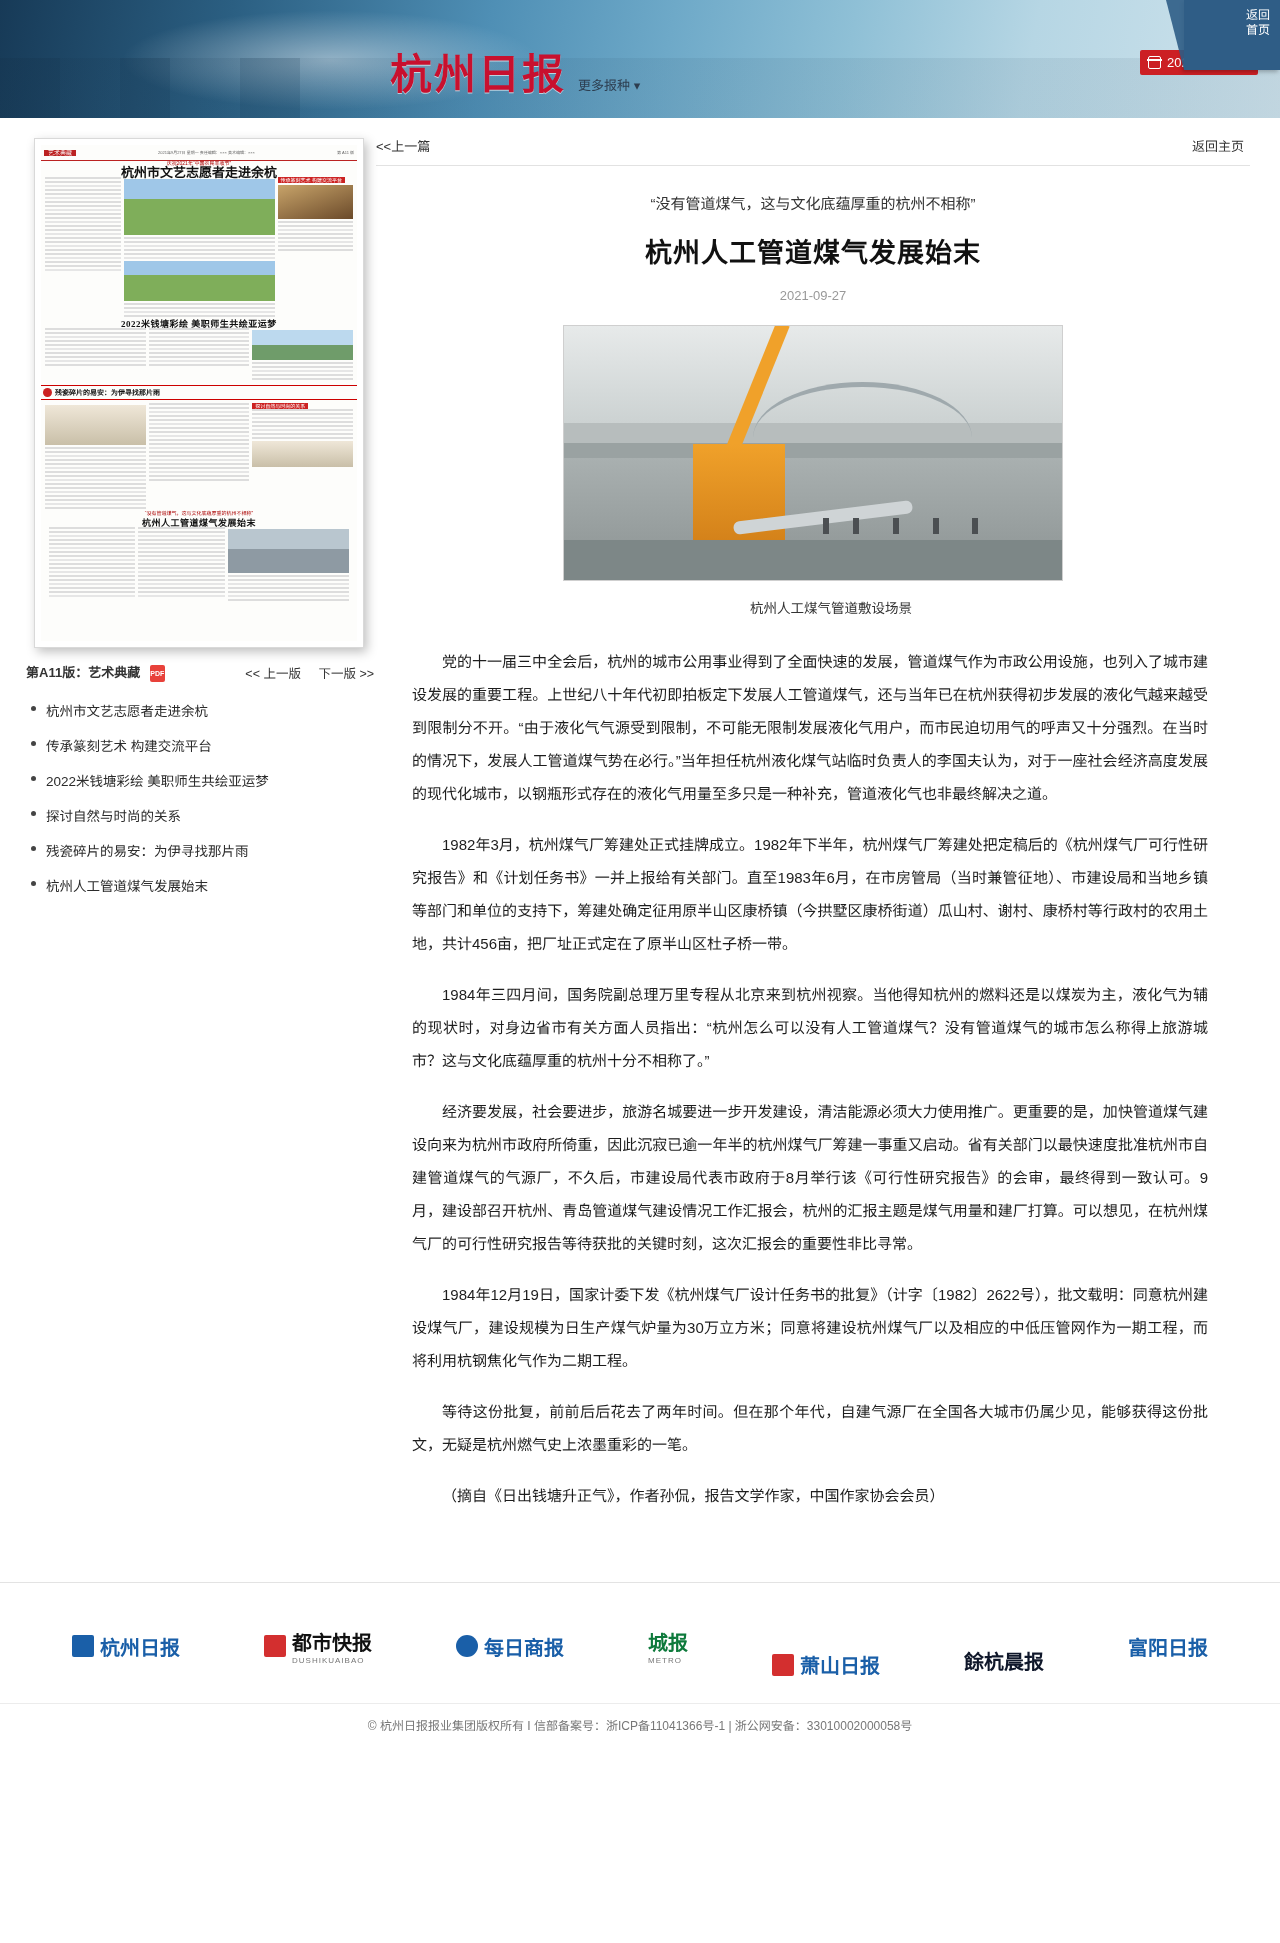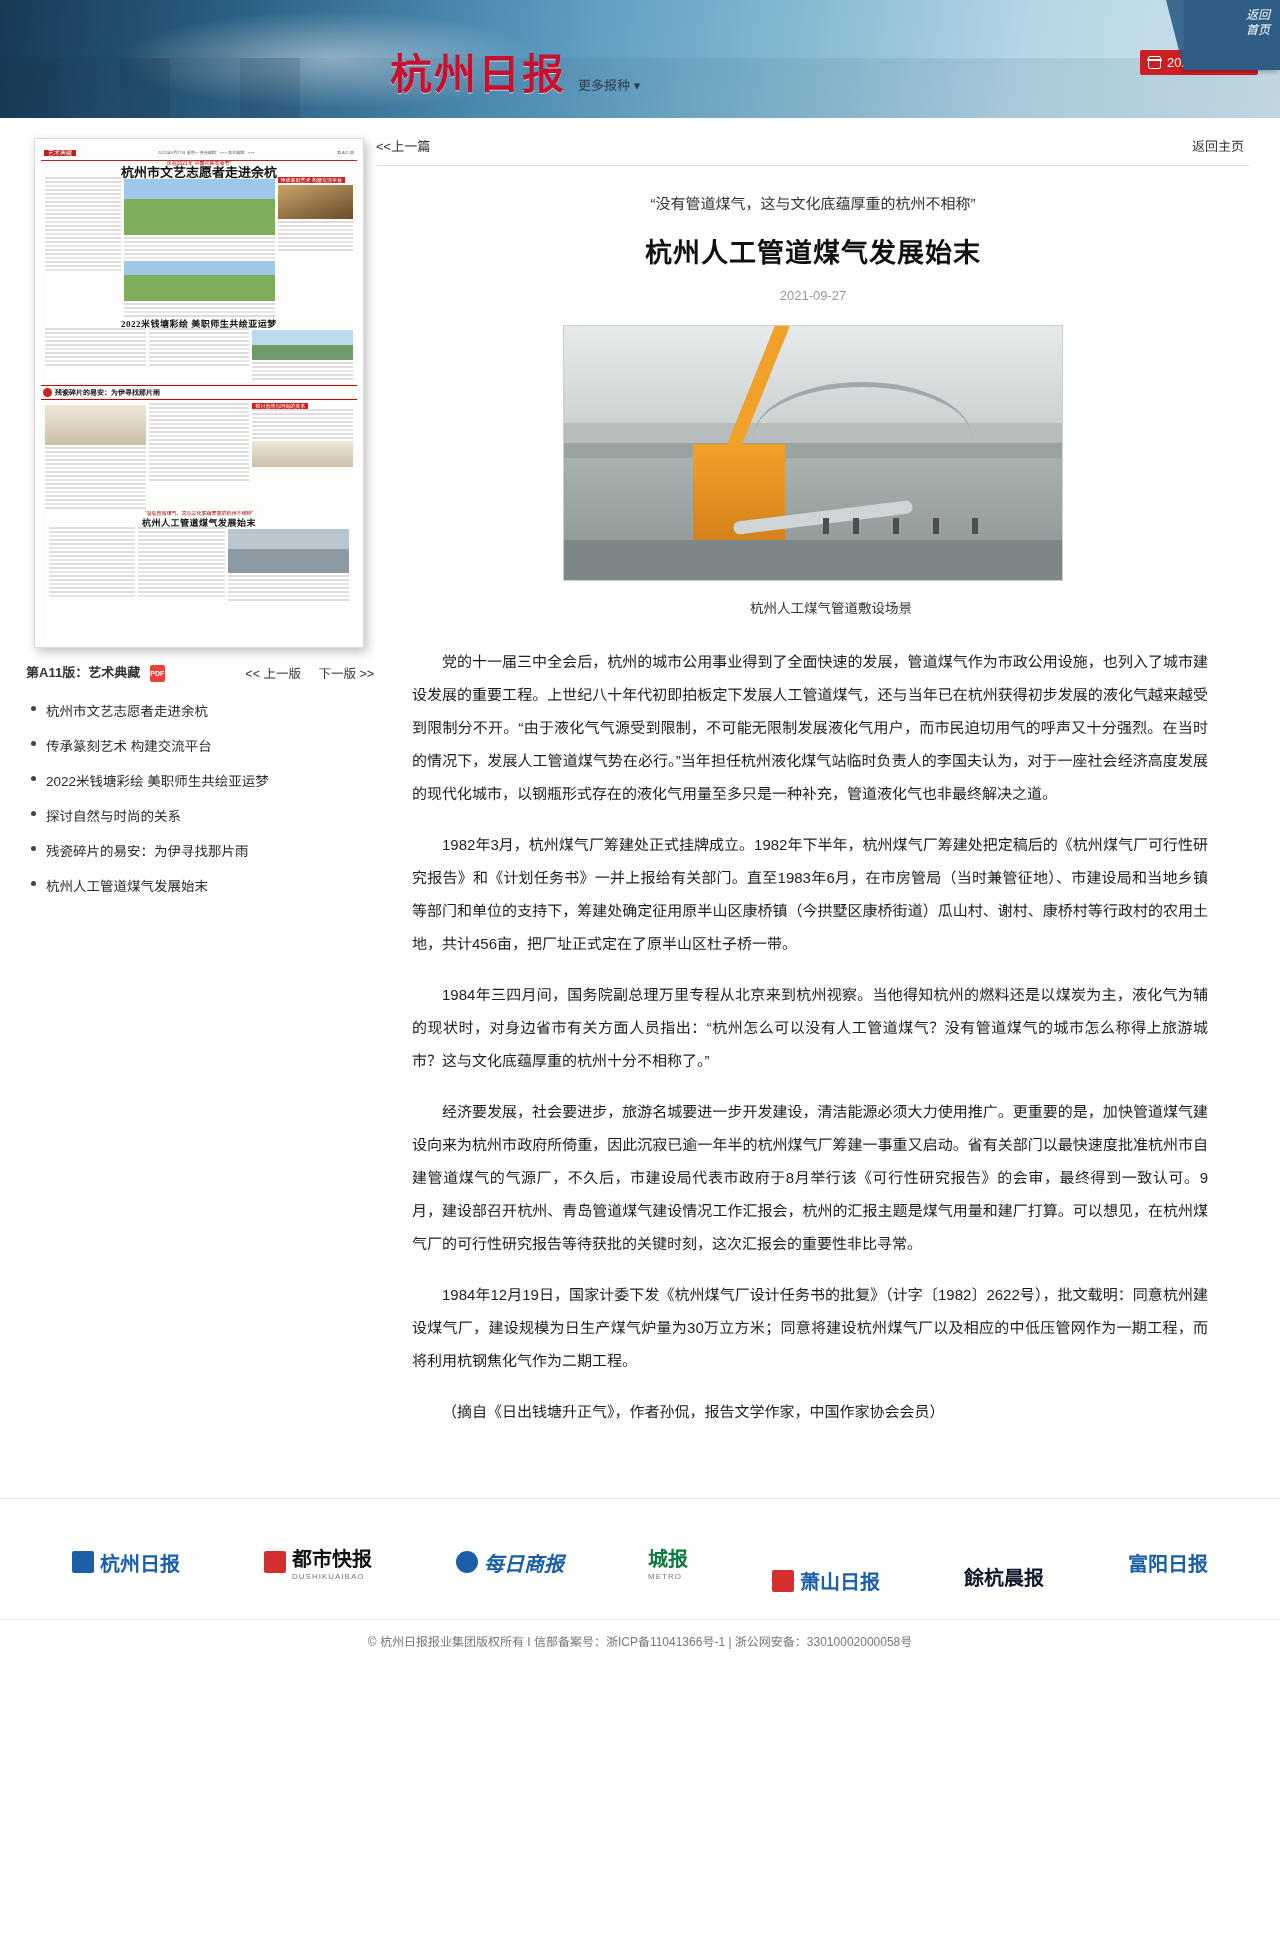--- a/index.html
+++ b/index.html
@@ -61,21 +61,20 @@
   }
   .cal-icon:before {
     content:""; position:absolute; left:-1.6px; right:-1.6px; top: 2px; height: 1.6px; background:#fff;
   }
   .corner-ribbon {
     position: absolute; right: 0; top: 0; width: 96px; height: 70px;
     background: #2f5d86;
     color: #fff; font-size: 12px; line-height: 15px;
     text-align: right; padding: 8px 10px 0 0;
     box-shadow: -2px 2px 4px rgba(0,0,0,.25);
-    font-style: italic;
   }
   .corner-ribbon .fold {
     position:absolute; left:-18px; top:0; width: 0; height: 0;
     border-top: 70px solid #2f5d86; border-left: 18px solid transparent;
     opacity:.9;
   }
 
   
   .content { display: flex; width: 1280px; align-items: flex-start; }
   .left-col { width: 368px; padding: 14px 0 0 16px; }
@@ -204,21 +203,21 @@
     text-indent: 2em; margin: 18px 0 0; text-align: justify;
   }
 
   
   .footer { margin-top: 70px; border-top: 1px solid #e3e3e3; padding: 26px 0 10px; }
   .logos { display:flex; justify-content: space-around; align-items:center; padding: 4px 30px 24px; }
   .logo-item { font-family:"Liberation Serif", serif; font-weight:bold; font-size: 20px; display:flex; align-items:center; gap:6px;}
   .logo-mark { width: 22px; height: 22px; display:inline-block; border-radius:2px; }
   .l1 { color:#1a5fa8; } .l1 .logo-mark{ background:#1a5fa8; }
   .l2 { color:#111; } .l2 .logo-mark{ background:#d32f2f; }
-  .l3 { color:#1a5fa8;font-style:italic; } .l3 .logo-mark{ background:#1a5fa8; border-radius:50%; }
+  .l3 { color:#1a5fa8; } .l3 .logo-mark{ background:#1a5fa8; border-radius:50%; }
   .l4 { color:#0e7a3c; }
   .l5 { color:#1a5fa8;margin-top:37px; } .l5 .logo-mark{ background:#d32f2f; }
   .l6 { color:#0f172a;margin-top:28px; }
   .l7 { color:#1a5fa8; }
   .logo-sub { font-size: 8px; font-family:"Liberation Sans",sans-serif; font-weight:normal; color:#777; display:block; letter-spacing:1px;}
   .copyright {
     border-top: 1px solid #ececec; text-align:center;
     font-size: 12px; color:#777; padding: 12px 0 18px;
   }
 </style>
@@ -560,20 +559,21 @@
         </div>
         <div class="caption">杭州人工煤气管道敷设场景</div>
       </div>
 
       <div class="art-body">
         <p>党的十一届三中全会后，杭州的城市公用事业得到了全面快速的发展，管道煤气作为市政公用设施，也列入了城市建设发展的重要工程。上世纪八十年代初即拍板定下发展人工管道煤气，还与当年已在杭州获得初步发展的液化气越来越受到限制分不开。“由于液化气气源受到限制，不可能无限制发展液化气用户，而市民迫切用气的呼声又十分强烈。在当时的情况下，发展人工管道煤气势在必行。”当年担任杭州液化煤气站临时负责人的李国夫认为，对于一座社会经济高度发展的现代化城市，以钢瓶形式存在的液化气用量至多只是一种补充，管道液化气也非最终解决之道。</p>
         <p>1982年3月，杭州煤气厂筹建处正式挂牌成立。1982年下半年，杭州煤气厂筹建处把定稿后的《杭州煤气厂可行性研究报告》和《计划任务书》一并上报给有关部门。直至1983年6月，在市房管局（当时兼管征地）、市建设局和当地乡镇等部门和单位的支持下，筹建处确定征用原半山区康桥镇（今拱墅区康桥街道）瓜山村、谢村、康桥村等行政村的农用土地，共计456亩，把厂址正式定在了原半山区杜子桥一带。</p>
         <p>1984年三四月间，国务院副总理万里专程从北京来到杭州视察。当他得知杭州的燃料还是以煤炭为主，液化气为辅的现状时，对身边省市有关方面人员指出：“杭州怎么可以没有人工管道煤气？没有管道煤气的城市怎么称得上旅游城市？这与文化底蕴厚重的杭州十分不相称了。”</p>
         <p>经济要发展，社会要进步，旅游名城要进一步开发建设，清洁能源必须大力使用推广。更重要的是，加快管道煤气建设向来为杭州市政府所倚重，因此沉寂已逾一年半的杭州煤气厂筹建一事重又启动。省有关部门以最快速度批准杭州市自建管道煤气的气源厂，不久后，市建设局代表市政府于8月举行该《可行性研究报告》的会审，最终得到一致认可。9月，建设部召开杭州、青岛管道煤气建设情况工作汇报会，杭州的汇报主题是煤气用量和建厂打算。可以想见，在杭州煤气厂的可行性研究报告等待获批的关键时刻，这次汇报会的重要性非比寻常。</p>
         <p>1984年12月19日，国家计委下发《杭州煤气厂设计任务书的批复》（计字〔1982〕2622号），批文载明：同意杭州建设煤气厂，建设规模为日生产煤气炉量为30万立方米；同意将建设杭州煤气厂以及相应的中低压管网作为一期工程，而将利用杭钢焦化气作为二期工程。</p>
+        <p>等待这份批复，前前后后花去了两年时间。但在那个年代，自建气源厂在全国各大城市仍属少见，能够获得这份批文，无疑是杭州燃气史上浓墨重彩的一笔。</p>
         <p>（摘自《日出钱塘升正气》，作者孙侃，报告文学作家，中国作家协会会员）</p>
       </div>
     </div>
   </div>
 
   <div class="footer">
     <div class="logos">
       <span class="logo-item l1">
         <span class="logo-mark"></span>
         <span>杭州日报</span>

